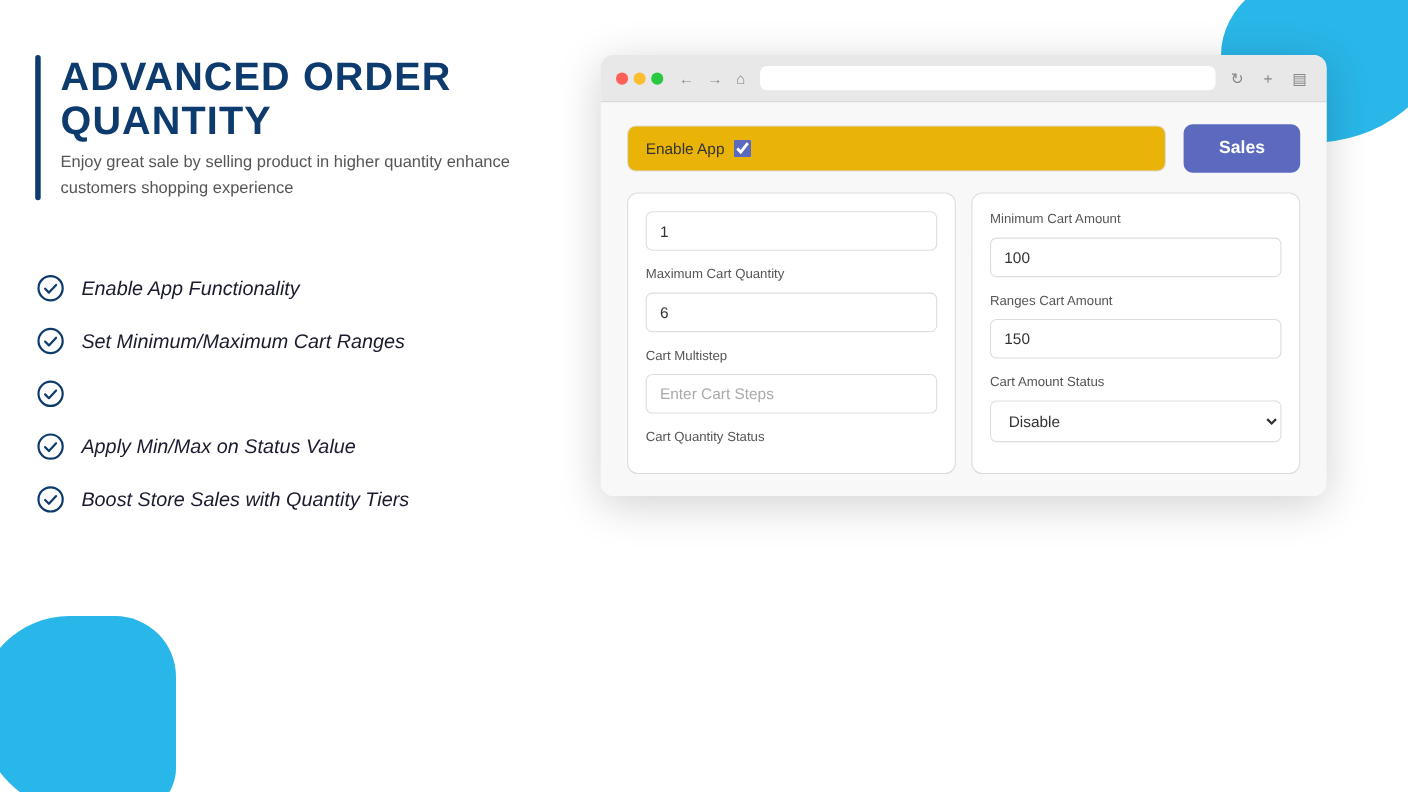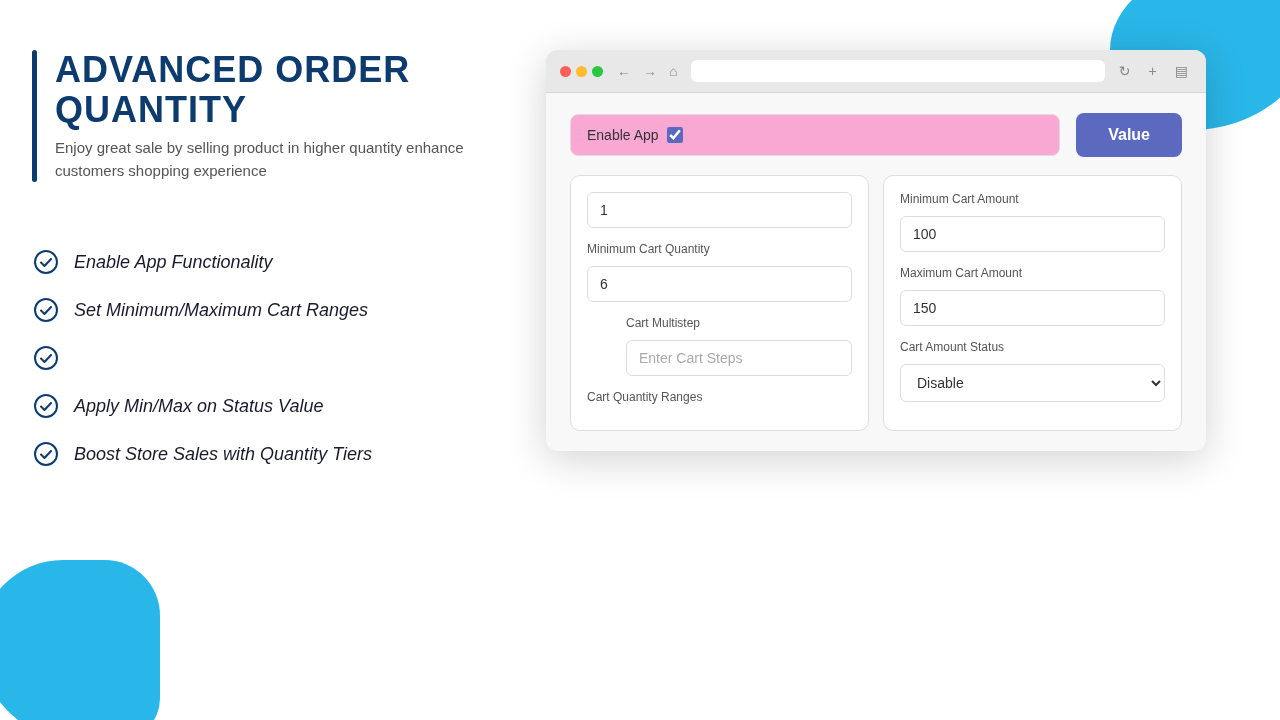--- a/index.html
+++ b/index.html
@@ -191,21 +191,21 @@
     
     .enable-app-row {
       display: flex;
       align-items: center;
       gap: 16px;
       margin-bottom: 18px;
     }
 
     .enable-app-field {
       flex: 1;
-      background: #f9a8d4;
+      background: #eab308;
       border: 1.5px solid #ddd;
       border-radius: 8px;
       padding: 12px 16px;
       display: flex;
       align-items: center;
       gap: 8px;
       font-size: 14px;
       color: #333;
     }
 
@@ -365,56 +365,56 @@
         <button class="nav-btn">▤</button>
       </div>
 
       <div class="browser-body">
 
         <div class="enable-app-row">
           <div class="enable-app-field">
             <span>Enable App</span>
             <input type="checkbox" class="enable-checkbox" checked="" style="">
           </div>
-          <button class="save-btn">Value</button>
+          <button class="save-btn">Sales</button>
         </div>
 
         <div class="form-grid">
 
           <div class="form-card">
 
             <div>
               <input class="form-input" type="text" value="1" style="">
             </div>
 
             <div style="margin-top:14px;">
-              <label class="form-label">Minimum Cart Quantity</label>
+              <label class="form-label">Maximum Cart Quantity</label>
               <input class="form-input" type="text" value="6" style="">
             </div>
 
-            <div style="margin-top:14px;margin-left:39px;">
+            <div style="margin-top:14px;">
               <label class="form-label">Cart Multistep</label>
               <input class="form-input" type="text" placeholder="Enter Cart Steps" style="">
             </div>
 
             <div style="margin-top:14px;">
-              <label class="form-label">Cart Quantity Ranges</label>
+              <label class="form-label">Cart Quantity Status</label>
             </div>
 
           </div>
 
           <div class="form-card">
 
             <div>
               <label class="form-label">Minimum Cart Amount</label>
               <input class="form-input" type="text" value="100" style="">
             </div>
 
             <div style="margin-top:14px;">
-              <label class="form-label">Maximum Cart Amount</label>
+              <label class="form-label">Ranges Cart Amount</label>
               <input class="form-input" type="text" value="150" style="">
             </div>
 
             <div style="margin-top:14px;">
               <label class="form-label">Cart Amount Status</label>
               <select class="form-select">
                 <option>Disable</option>
                 <option>Enable</option>
               </select>
             </div>

